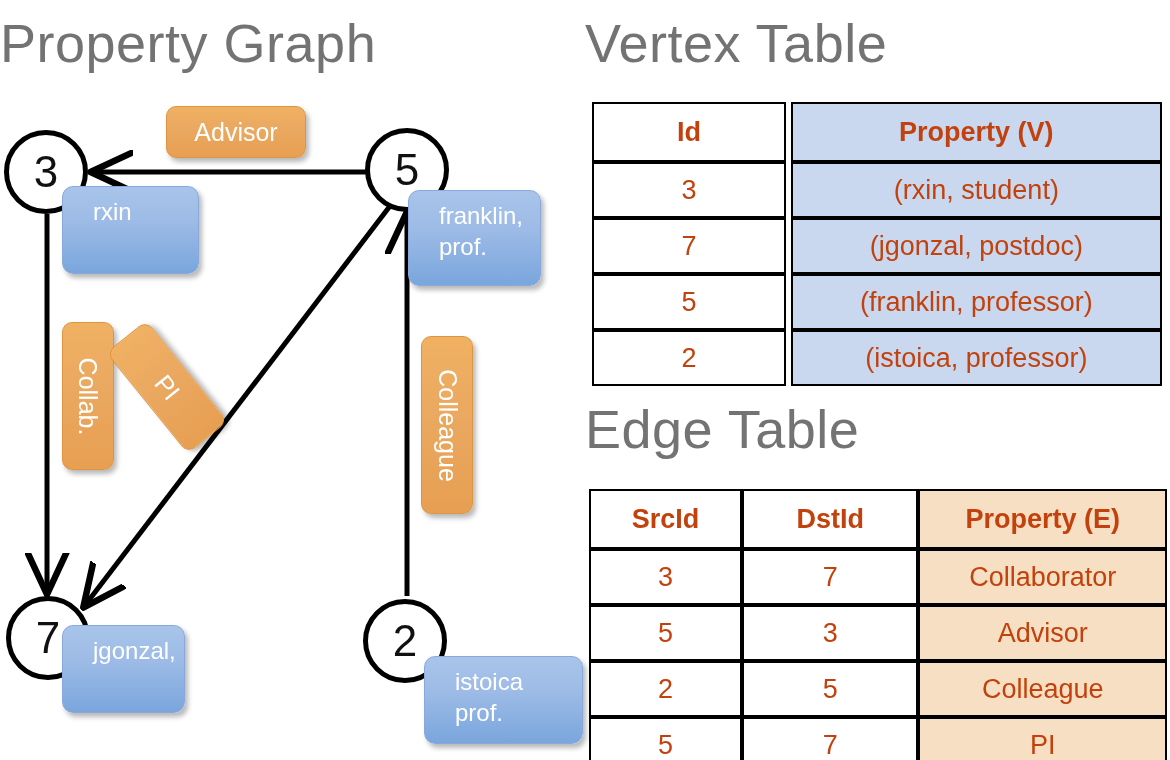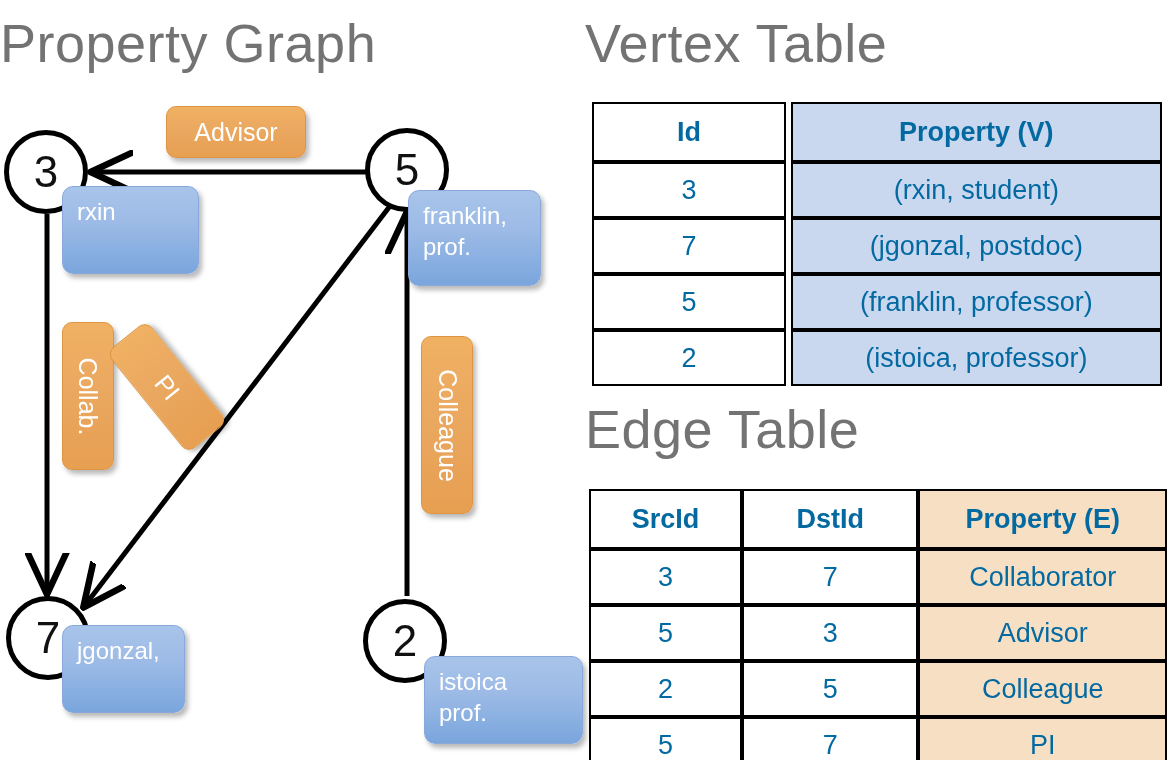--- a/index.html
+++ b/index.html
@@ -80,21 +80,21 @@
     font-weight: 300;
     font-size: 24px;
     line-height: 1.28;
     padding: 10px 0 0 14px;
     z-index: 4;
   }
   #prop-box-3 { left: 62px;  top: 186px; width: 137px; height: 88px; }
   #prop-box-5 { left: 408px; top: 190px; width: 133px; height: 96px; }
   #prop-box-7 { left: 62px;  top: 625px; width: 123px; height: 88px; }
   #prop-box-2 { left: 424px; top: 656px; width: 159px; height: 88px; }
-  .prop-line { display: block; white-space: nowrap; }
+  .prop-line { display: block; white-space: nowrap; margin-left: 16px; }
 
   
   .edge-label {
     position: absolute;
     border-radius: 10px;
     background: linear-gradient(to bottom, #f0b163 0%, #eaa860 45%, #e79f52 100%);
     border: 1px solid #dd9542;
     box-sizing: border-box;
     box-shadow: 3px 4px 5px rgba(0,0,0,0.28);
     color: #ffffff;
@@ -134,21 +134,21 @@
   }
   #vertex-table { left: 592px; top: 102px; width: 570px; }
   #edge-table   { left: 589px; top: 489px; width: 578px; }
 
   .data-table td, .data-table th {
     border: 2px solid #000;
     text-align: center;
     vertical-align: middle;
     font-weight: 300;
     font-size: 27px;
-    color: #0369a1;
+    color: #c2410c;
     padding: 0;
     height: 52px;
     background: #ffffff;
   }
   .data-table th {
     font-weight: bold;
     font-size: 27px;
     height: 56px;
   }
   .col-id      { width: 193px; }

